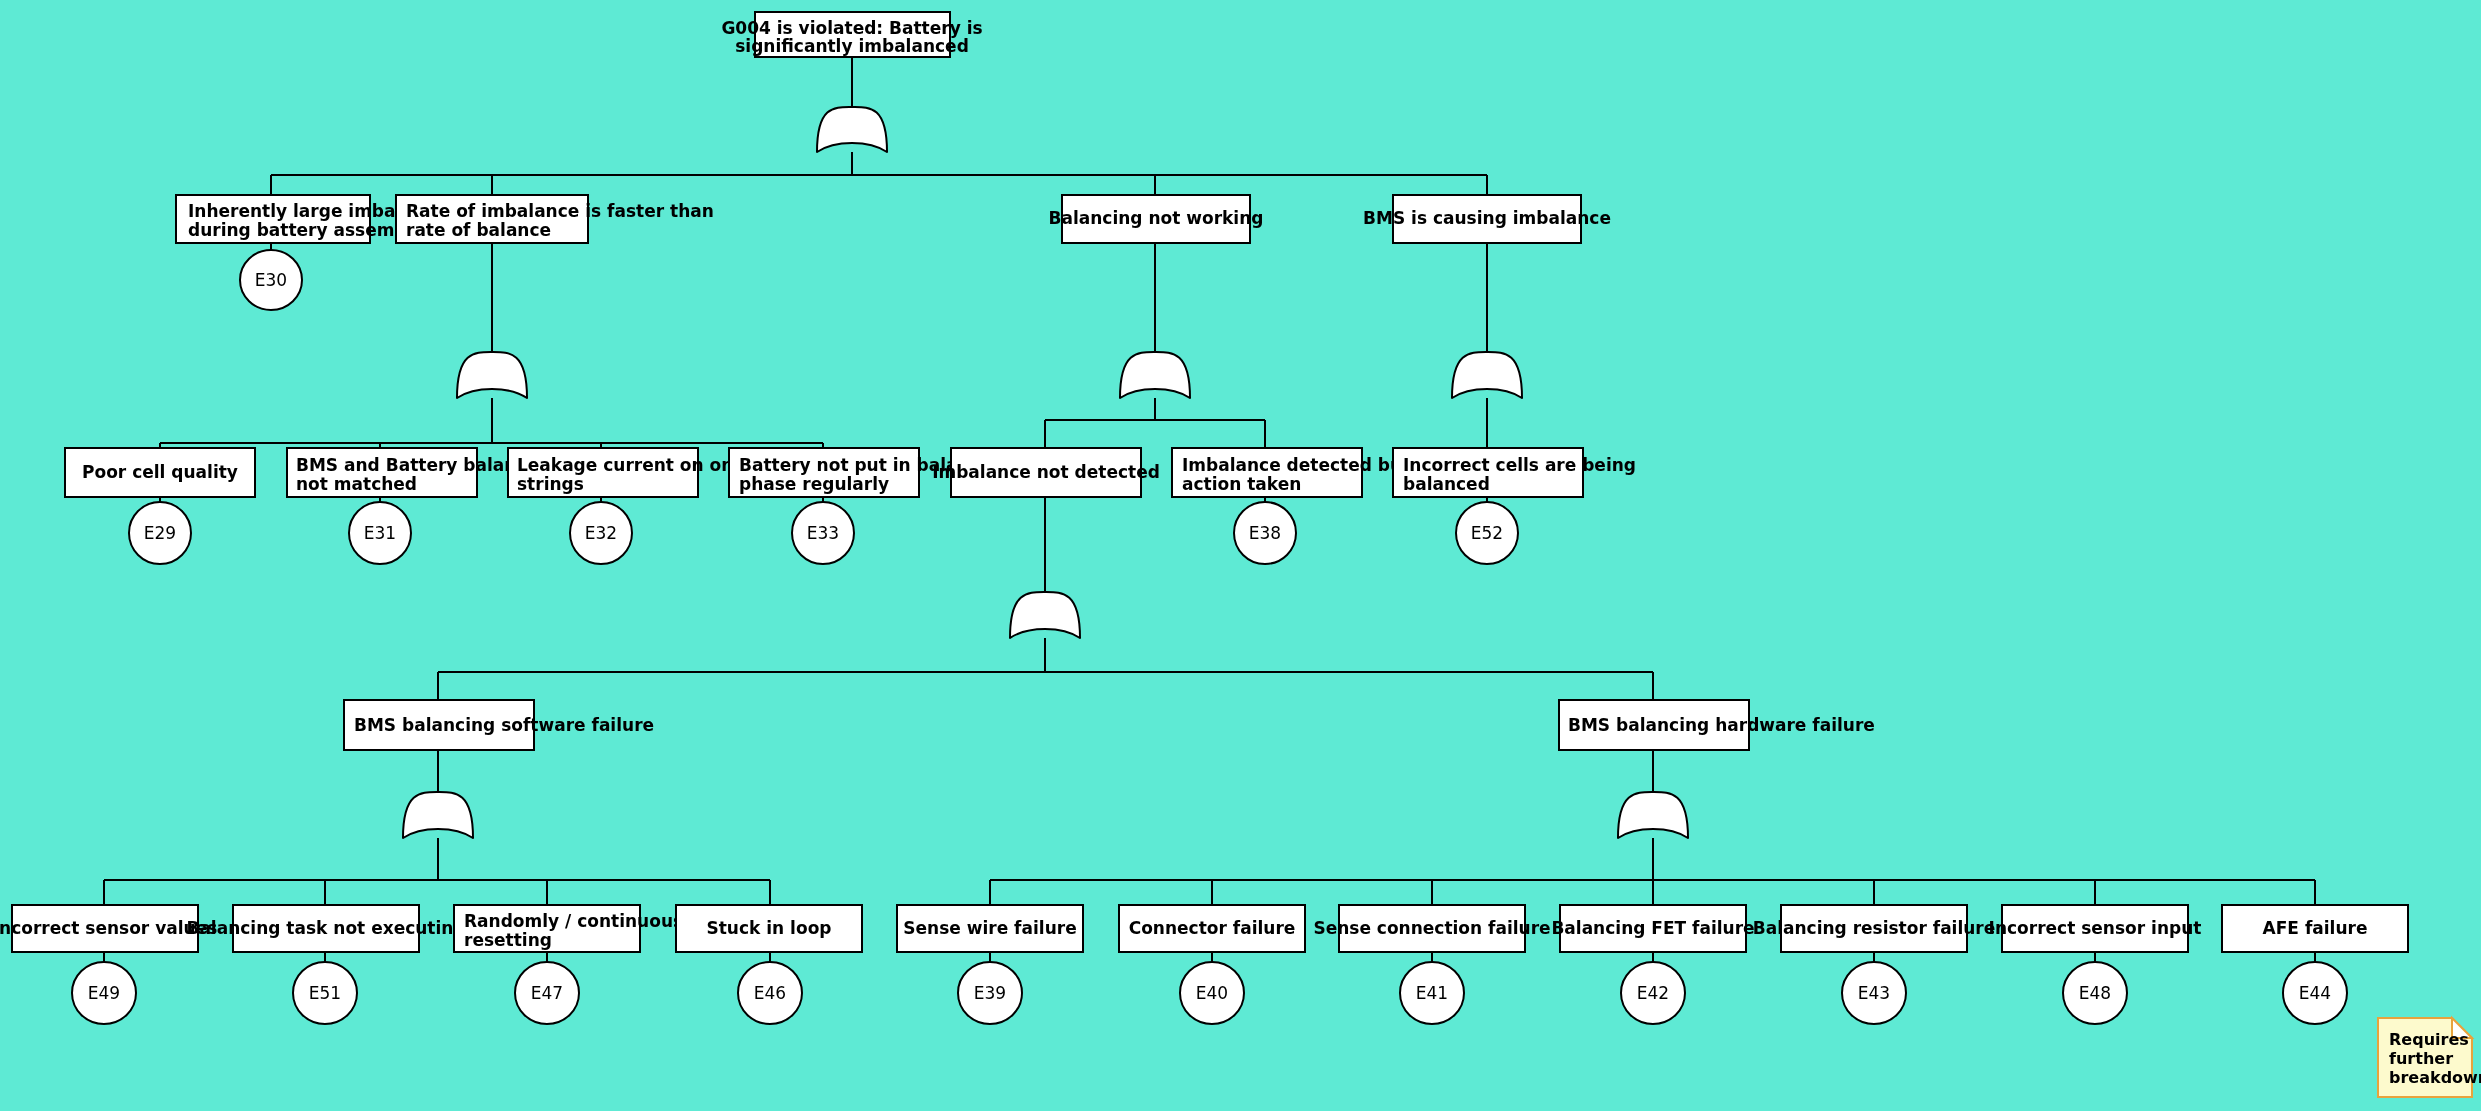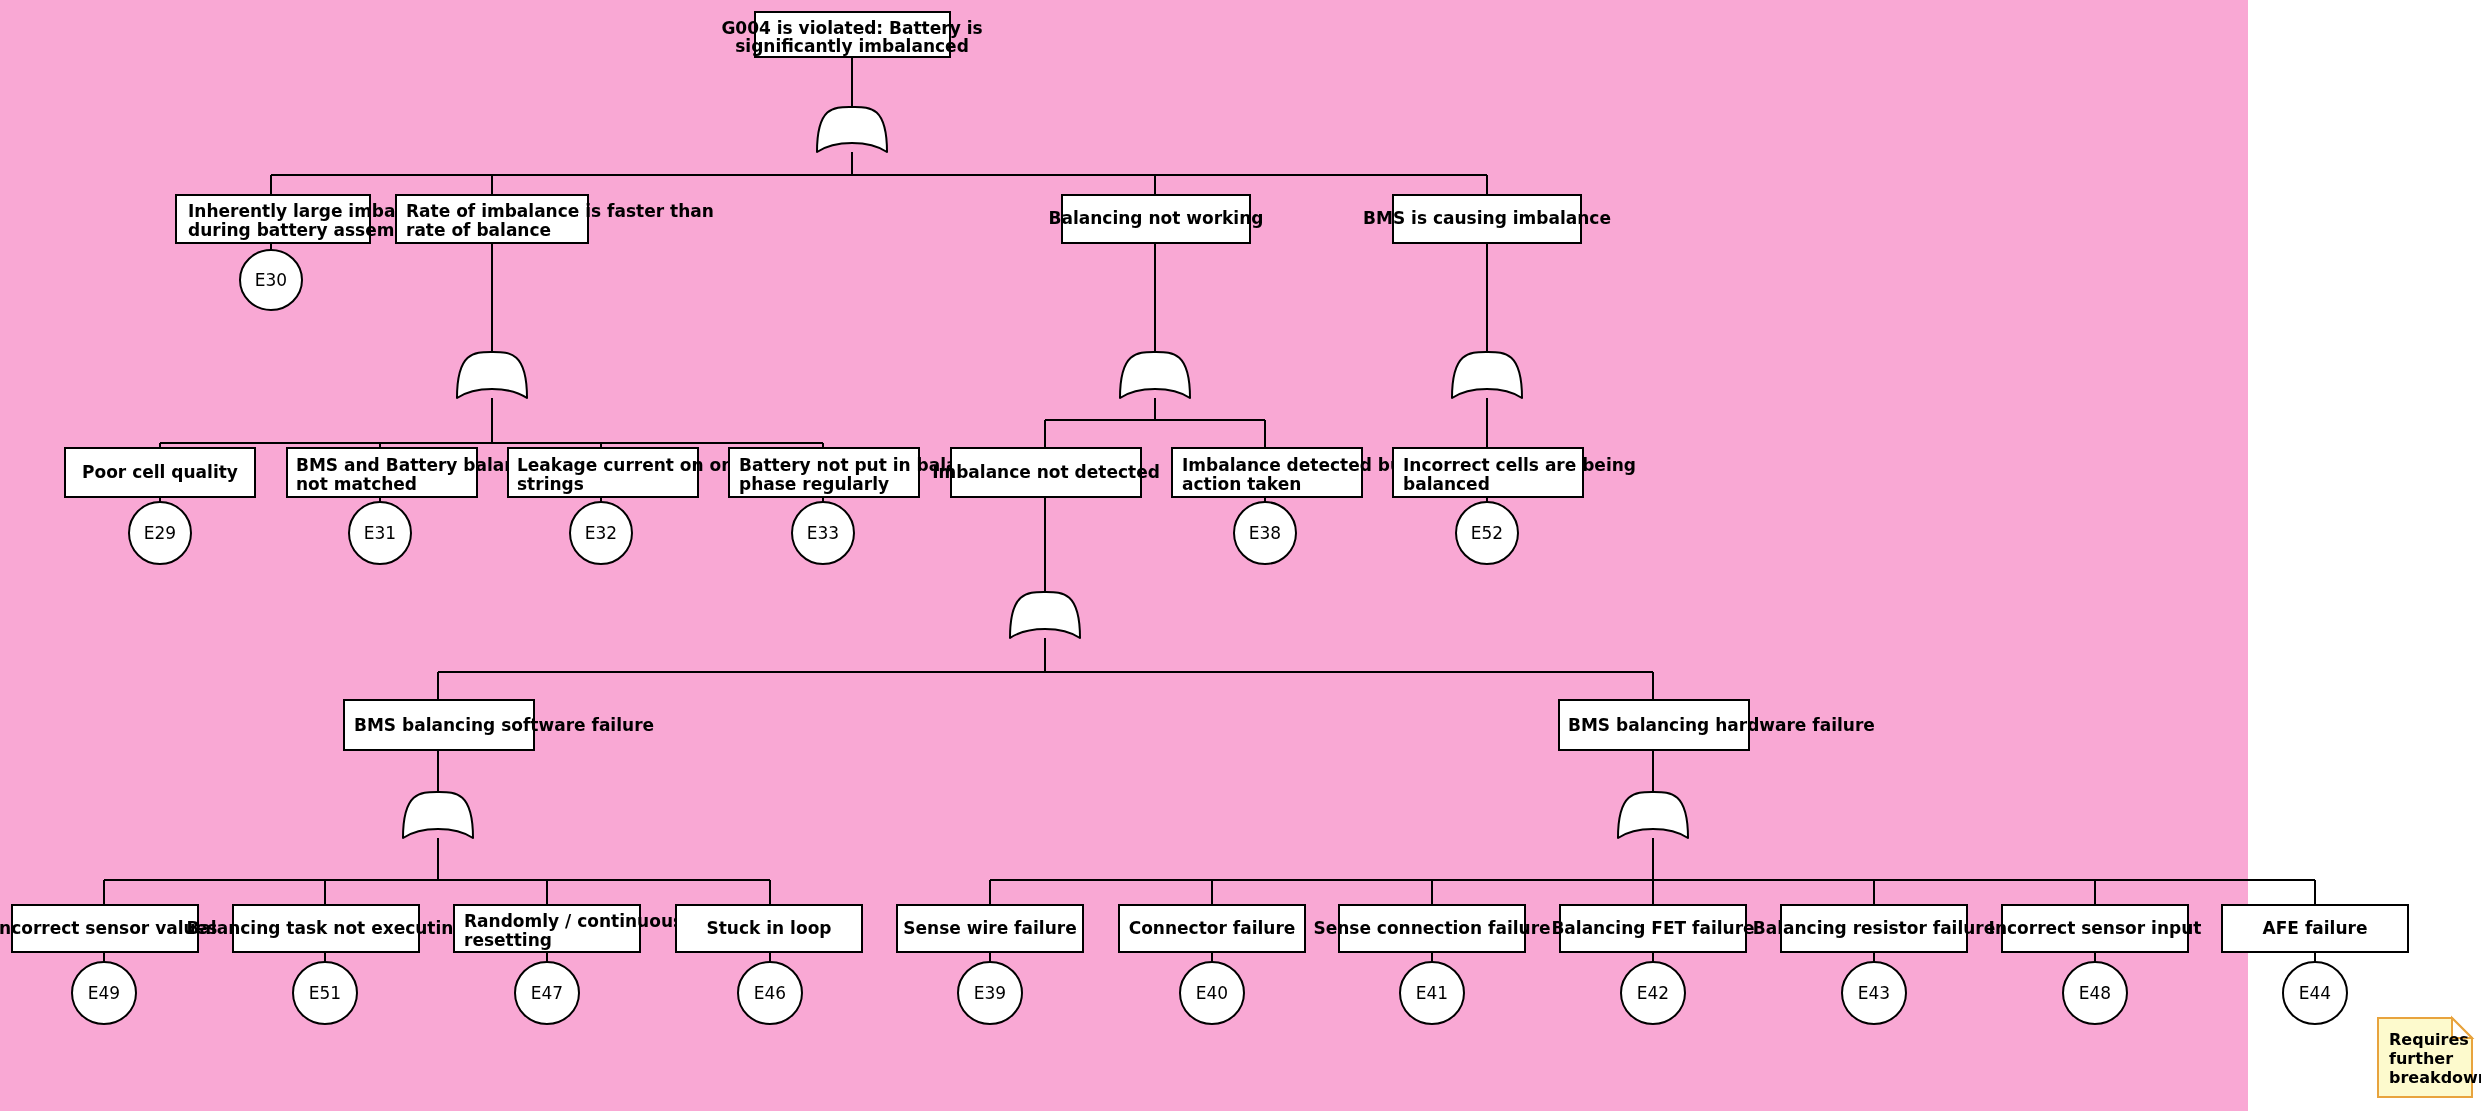--- a/index.html
+++ b/index.html
@@ -8,23 +8,23 @@
     background: #ffffff;
   }
   body {
     width: 2481px;
     height: 1111px;
     font-family: "DejaVu Sans", sans-serif;
     overflow: hidden;
   }
   #canvas {
     position: relative;
-    width: 2248px;
+    width: 2481px;
     height: 1111px;
-    background: #f9a8d4;
+    background: #5eead4;
   }
   svg.tree {
     position: absolute;
     top: 0; left: 0;
     width: 2481px;
     height: 1111px;
   }
   .box-rect {
     fill: #ffffff;
     stroke: #000000;

